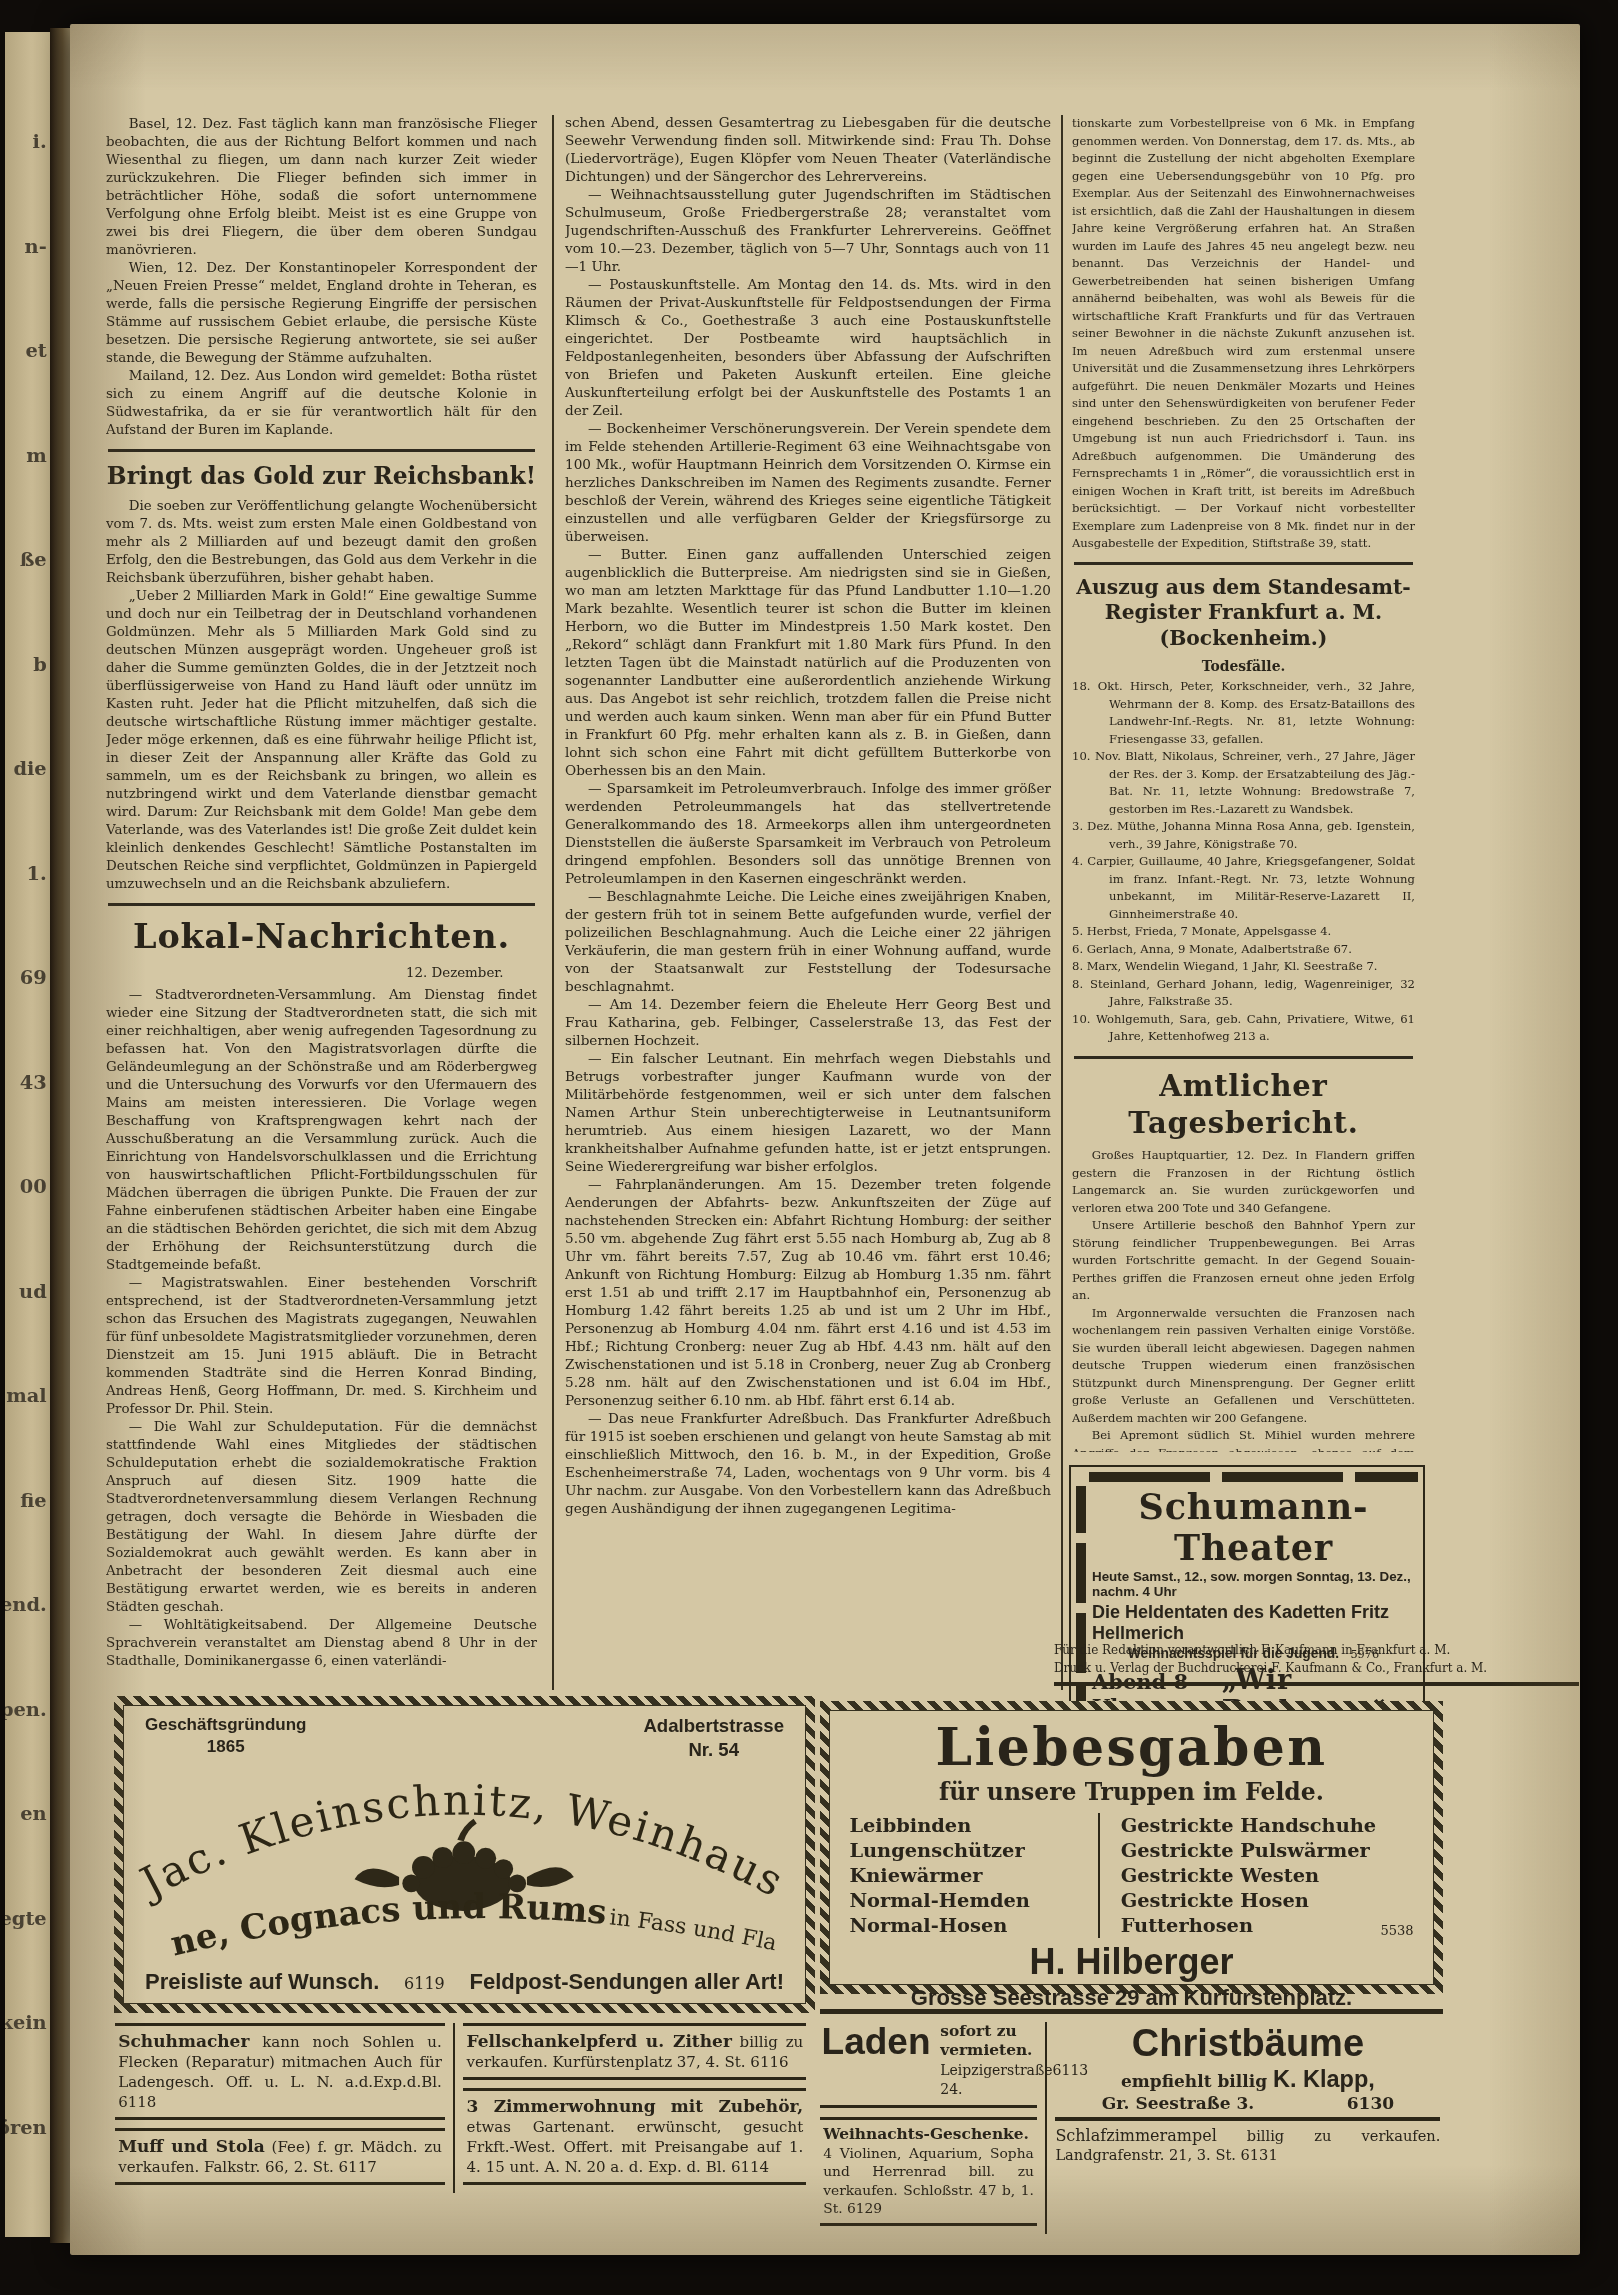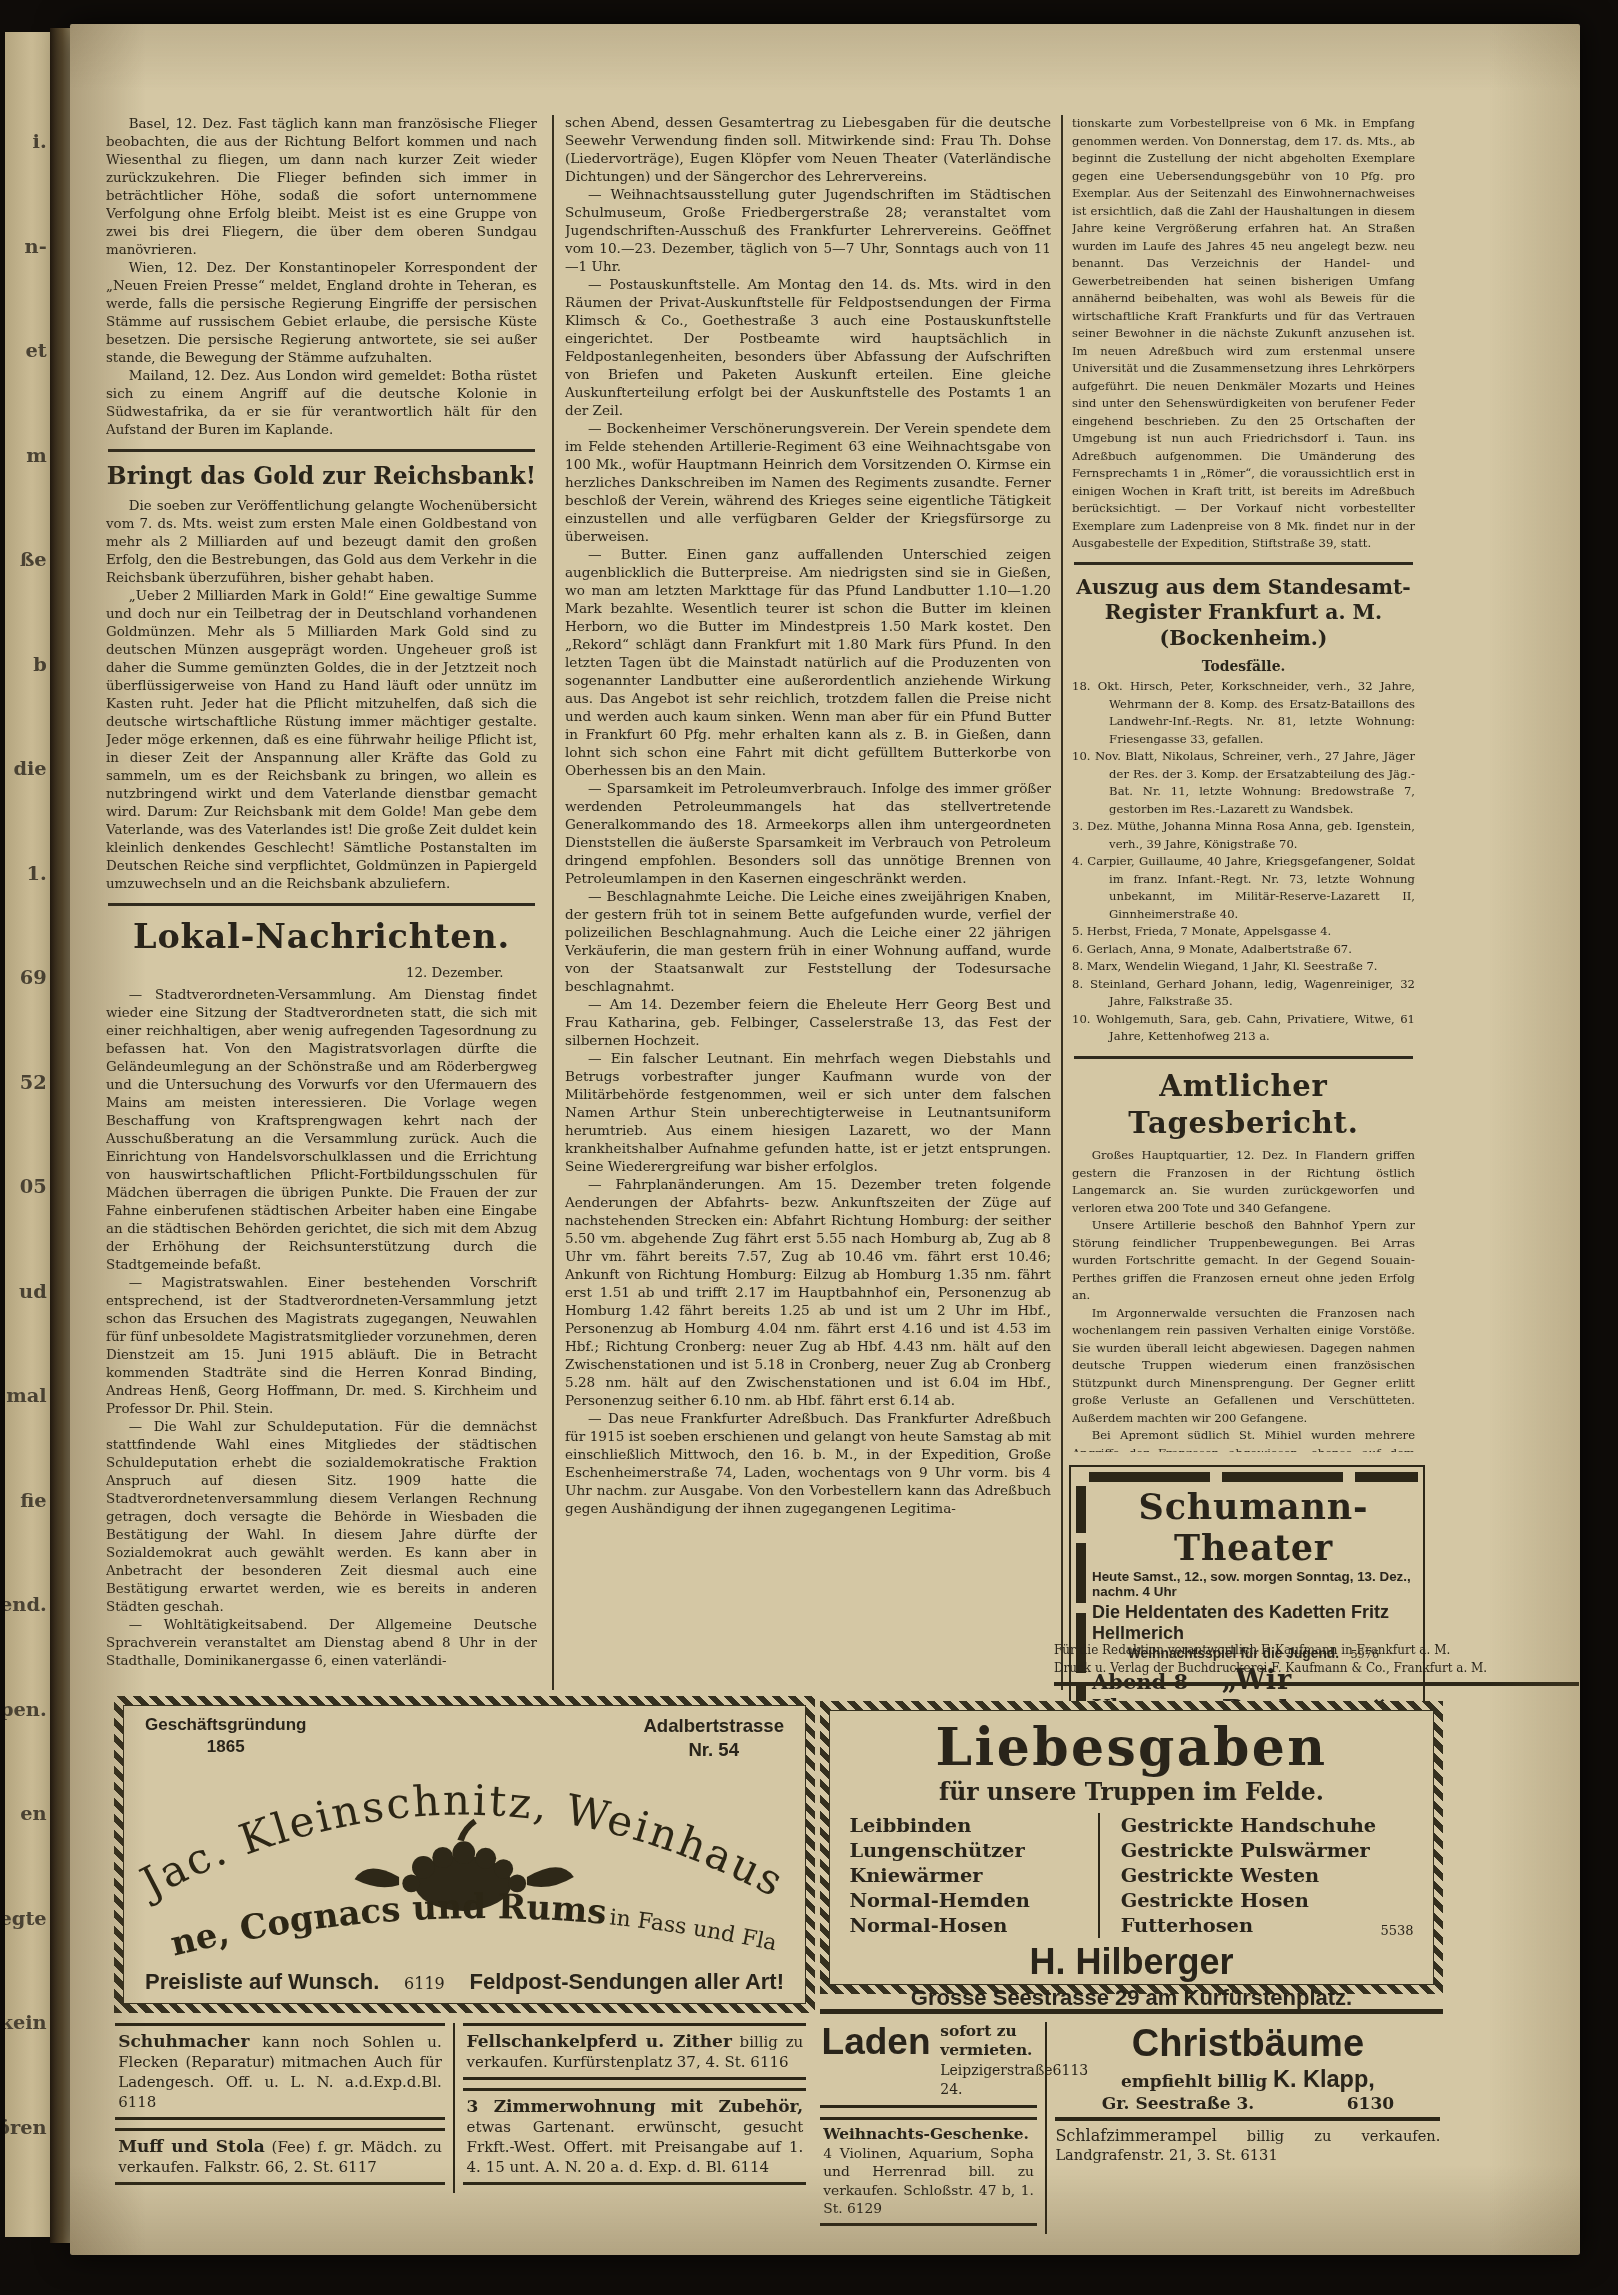--- a/index.html
+++ b/index.html
@@ -106,22 +106,22 @@
   <div id="neighbor-page">
       <div class="list-line">i.</div>
       <div class="list-line">n-</div>
       <div class="list-line">et</div>
       <div class="list-line">m</div>
       <div class="list-line">ße</div>
       <div class="list-line">b</div>
       <div class="list-line">die</div>
       <div class="list-line">1.</div>
       <div class="list-line">69</div>
-      <div class="list-line">52</div>
-      <div class="list-line">05</div>
+      <div class="list-line">43</div>
+      <div class="list-line">00</div>
       <div class="list-line">ud</div>
       <div class="list-line">mal</div>
       <div class="list-line">fie</div>
       <div class="list-line">tend.</div>
       <div class="list-line">ppen.</div>
       <div class="list-line">en</div>
       <div class="list-line">legte</div>
       <div class="list-line">kein</div>
       <div class="list-line">hören</div>
     </div>

